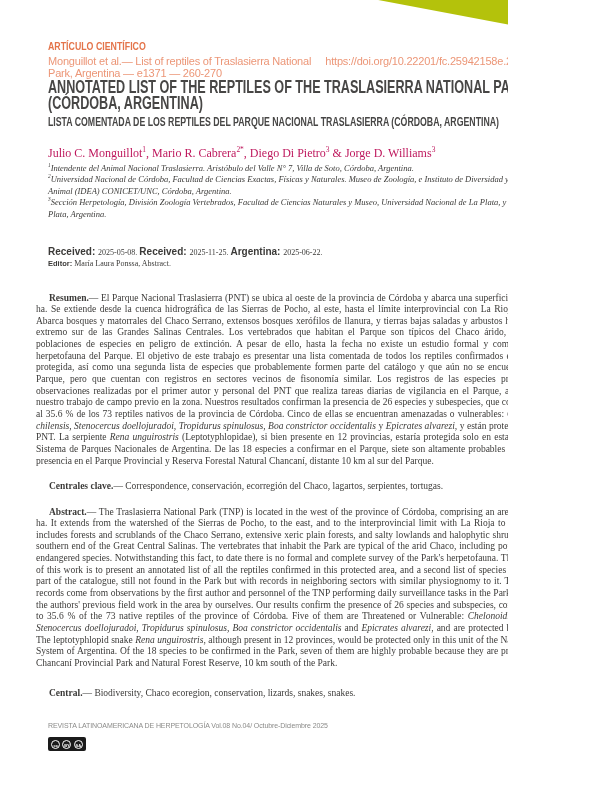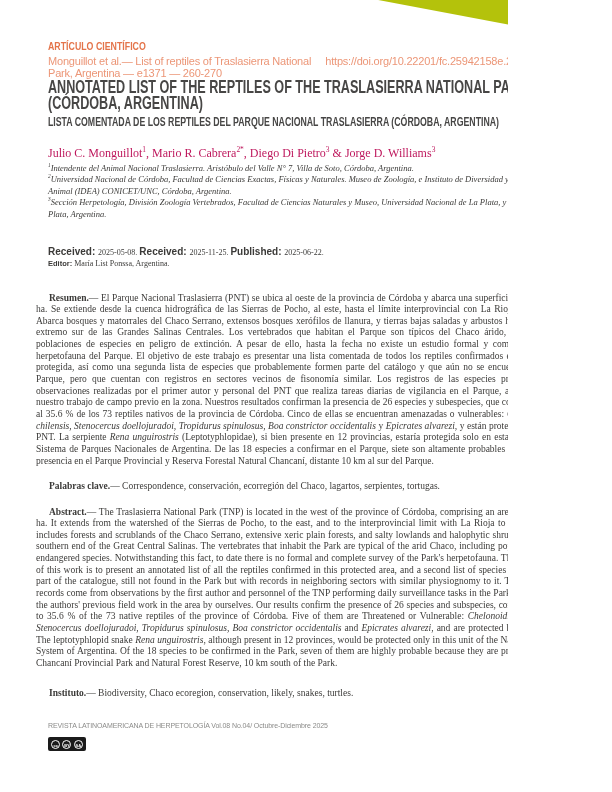--- a/index.html
+++ b/index.html
@@ -71,31 +71,31 @@
   <div class="subtitle">LISTA COMENTADA DE LOS REPTILES DEL PARQUE NACIONAL TRASLASIERRA (CÓRDOBA, ARGENTINA)</div>
 
   <div class="authors"><span>Julio C. Monguillot</span><sup>1</sup><span>, Mario R. Cabrera</span><sup>2*</sup><span>, Diego Di Pietro</span><sup>3</sup><span> &amp; Jorge D. Williams</span><sup>3</sup></div>
 
   <div class="affs">
     <p><sup>1</sup><span>Intendente del Animal Nacional Traslasierra. Aristóbulo del Valle N° 7, Villa de Soto, Córdoba, Argentina.</span></p>
     <p><sup>2</sup><span>Universidad Nacional de Córdoba, Facultad de Ciencias Exactas, Físicas y Naturales. Museo de Zoología, e Instituto de Diversidad y Ecología Animal (IDEA) CONICET/UNC, Córdoba, Argentina.</span></p>
     <p><sup>3</sup><span>Sección Herpetología, División Zoología Vertebrados, Facultad de Ciencias Naturales y Museo, Universidad Nacional de La Plata, y CONICET, La Plata, Argentina.</span></p>
   </div>
 
-  <div class="dates"><span class="b">Received: </span><span>2025-05-08. </span><span class="b">Received: </span><span>2025-11-25. </span><span class="b">Published: </span><span>2025-06-22.</span></div>
+  <div class="dates"><span class="b">Received: </span><span>2025-05-08. </span><span class="b">Received: </span><span>2025-11-25. </span><span class="b">Argentina: </span><span>2025-06-22.</span></div>
 
-  <div class="editor"><span class="b">Editor: </span><span>María List Ponssa, Argentina.</span></div>
+  <div class="editor"><span class="b">Editor: </span><span>María Laura Ponssa, Abstract.</span></div>
 
   <p class="para resumen"><span class="b">Resumen.</span><span>— El Parque Nacional Traslasierra (PNT) se ubica al oeste de la provincia de Córdoba y abarca una superficie de 44 019 ha. Se extiende desde la cuenca hidrográfica de las Sierras de Pocho, al este, hasta el límite interprovincial con La Rioja, al oeste. Abarca bosques y matorrales del Chaco Serrano, extensos bosques xerófilos de llanura, y tierras bajas saladas y arbustos halófitos del extremo sur de las Grandes Salinas Centrales. Los vertebrados que habitan el Parque son típicos del Chaco árido, incluyendo poblaciones de especies en peligro de extinción. A pesar de ello, hasta la fecha no existe un estudio formal y completo de la herpetofauna del Parque. El objetivo de este trabajo es presentar una lista comentada de todos los reptiles confirmados en esta área protegida, así como una segunda lista de especies que probablemente formen parte del catálogo y que aún no se encuentran en el Parque, pero que cuentan con registros en sectores vecinos de fisonomía similar. Los registros de las especies provienen de observaciones realizadas por el primer autor y personal del PNT que realiza tareas diarias de vigilancia en el Parque, así como de nuestro trabajo de campo previo en la zona. Nuestros resultados confirman la presencia de 26 especies y subespecies, que corresponden al 35.6 % de los 73 reptiles nativos de la provincia de Córdoba. Cinco de ellas se encuentran amenazadas o vulnerables: </span><span class="i">Chelonoidis chilensis, Stenocercus doellojuradoi, Tropidurus spinulosus, Boa constrictor occidentalis</span><span> y </span><span class="i">Epicrates alvarezi</span><span>, y están protegidas por el PNT. La serpiente </span><span class="i">Rena unguirostris</span><span> (Leptotyphlopidae), si bien presente en 12 provincias, estaría protegida solo en esta unidad del Sistema de Parques Nacionales de Argentina. De las 18 especies a confirmar en el Parque, siete son altamente probables debido a su presencia en el Parque Provincial y Reserva Forestal Natural Chancaní, distante 10 km al sur del Parque.</span></p>
 
-  <p class="para palabras"><span class="b">Palabras clave.</span><span>— Correspondence, conservación, ecorregión del Chaco, lagartos, serpientes, tortugas.</span></p>
+  <p class="para palabras"><span class="b">Centrales clave.</span><span>— Correspondence, conservación, ecorregión del Chaco, lagartos, serpientes, tortugas.</span></p>
 
   <p class="para abstract"><span class="b">Abstract.</span><span>— The Traslasierra National Park (TNP) is located in the west of the province of Córdoba, comprising an area of 44 019 ha. It extends from the watershed of the Sierras de Pocho, to the east, and to the interprovincial limit with La Rioja to the west. It includes forests and scrublands of the Chaco Serrano, extensive xeric plain forests, and salty lowlands and halophytic shrubs from the southern end of the Great Central Salinas. The vertebrates that inhabit the Park are typical of the arid Chaco, including populations of endangered species. Notwithstanding this fact, to date there is no formal and complete survey of the Park's herpetofauna. The objective of this work is to present an annotated list of all the reptiles confirmed in this protected area, and a second list of species likely to be part of the catalogue, still not found in the Park but with records in neighboring sectors with similar physiognomy to it. The species´ records come from observations by the first author and personnel of the TNP performing daily surveillance tasks in the Park, as well as the authors' previous field work in the area by ourselves. Our results confirm the presence of 26 species and subspecies, corresponding to 35.6 % of the 73 native reptiles of the province of Córdoba. Five of them are Threatened or Vulnerable: </span><span class="i">Chelonoidis chilensis, Stenocercus doellojuradoi, Tropidurus spinulosus, Boa constrictor occidentalis</span><span> and </span><span class="i">Epicrates alvarezi</span><span>, and are protected by the TNP. The leptotyphlopid snake </span><span class="i">Rena unguirostris</span><span>, although present in 12 provinces, would be protected only in this unit of the National Park System of Argentina. Of the 18 species to be confirmed in the Park, seven of them are highly probable because they are present in the Chancaní Provincial Park and Natural Forest Reserve, 10 km south of the Park.</span></p>
 
-  <p class="para keywords"><span class="b">Instituto.</span><span>— Biodiversity, Chaco ecoregion, conservation, likely, snakes, turtles.</span></p>
+  <p class="para keywords"><span class="b">Central.</span><span>— Biodiversity, Chaco ecoregion, conservation, lizards, snakes, snakes.</span></p>
 
   <div class="footerrow">
     <span>REVISTA LATINOAMERICANA DE HERPETOLOGÍA Vol.08 No.04/ Octubre-Diciembre 2025</span>
     <span>- 260 -</span>
   </div>
 
   <div class="ccbadge">
     <span class="ccc">cc</span>
     <span class="ccc">BY</span>
     <span class="ccc">SA</span>

